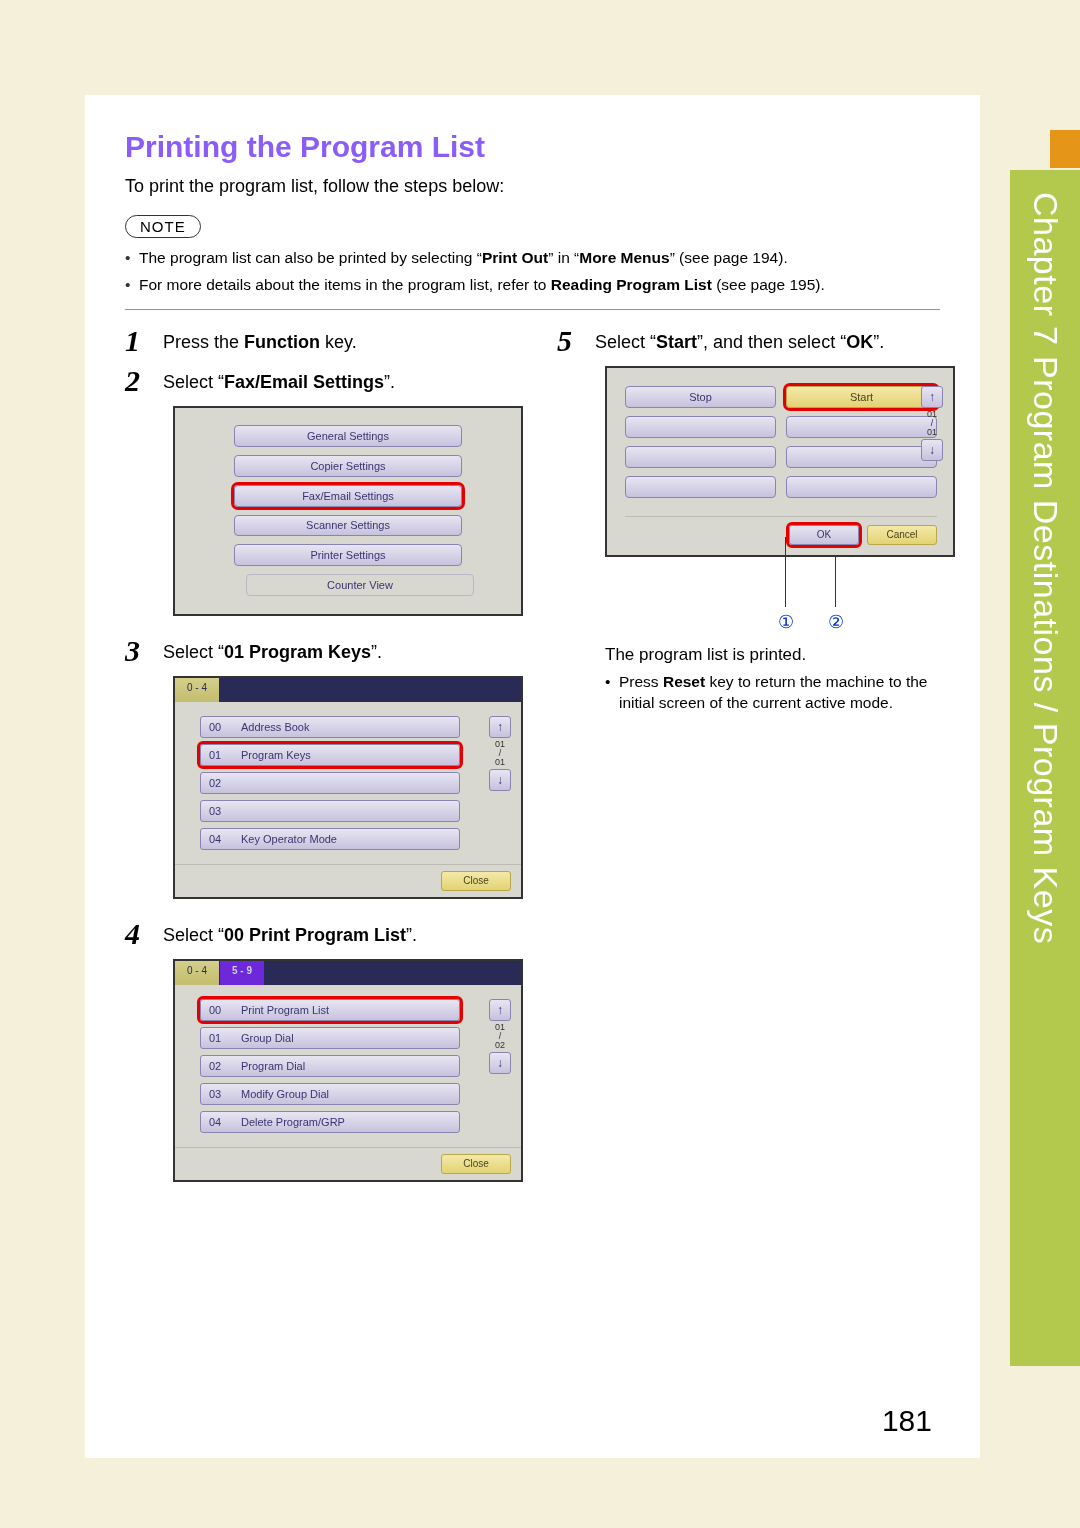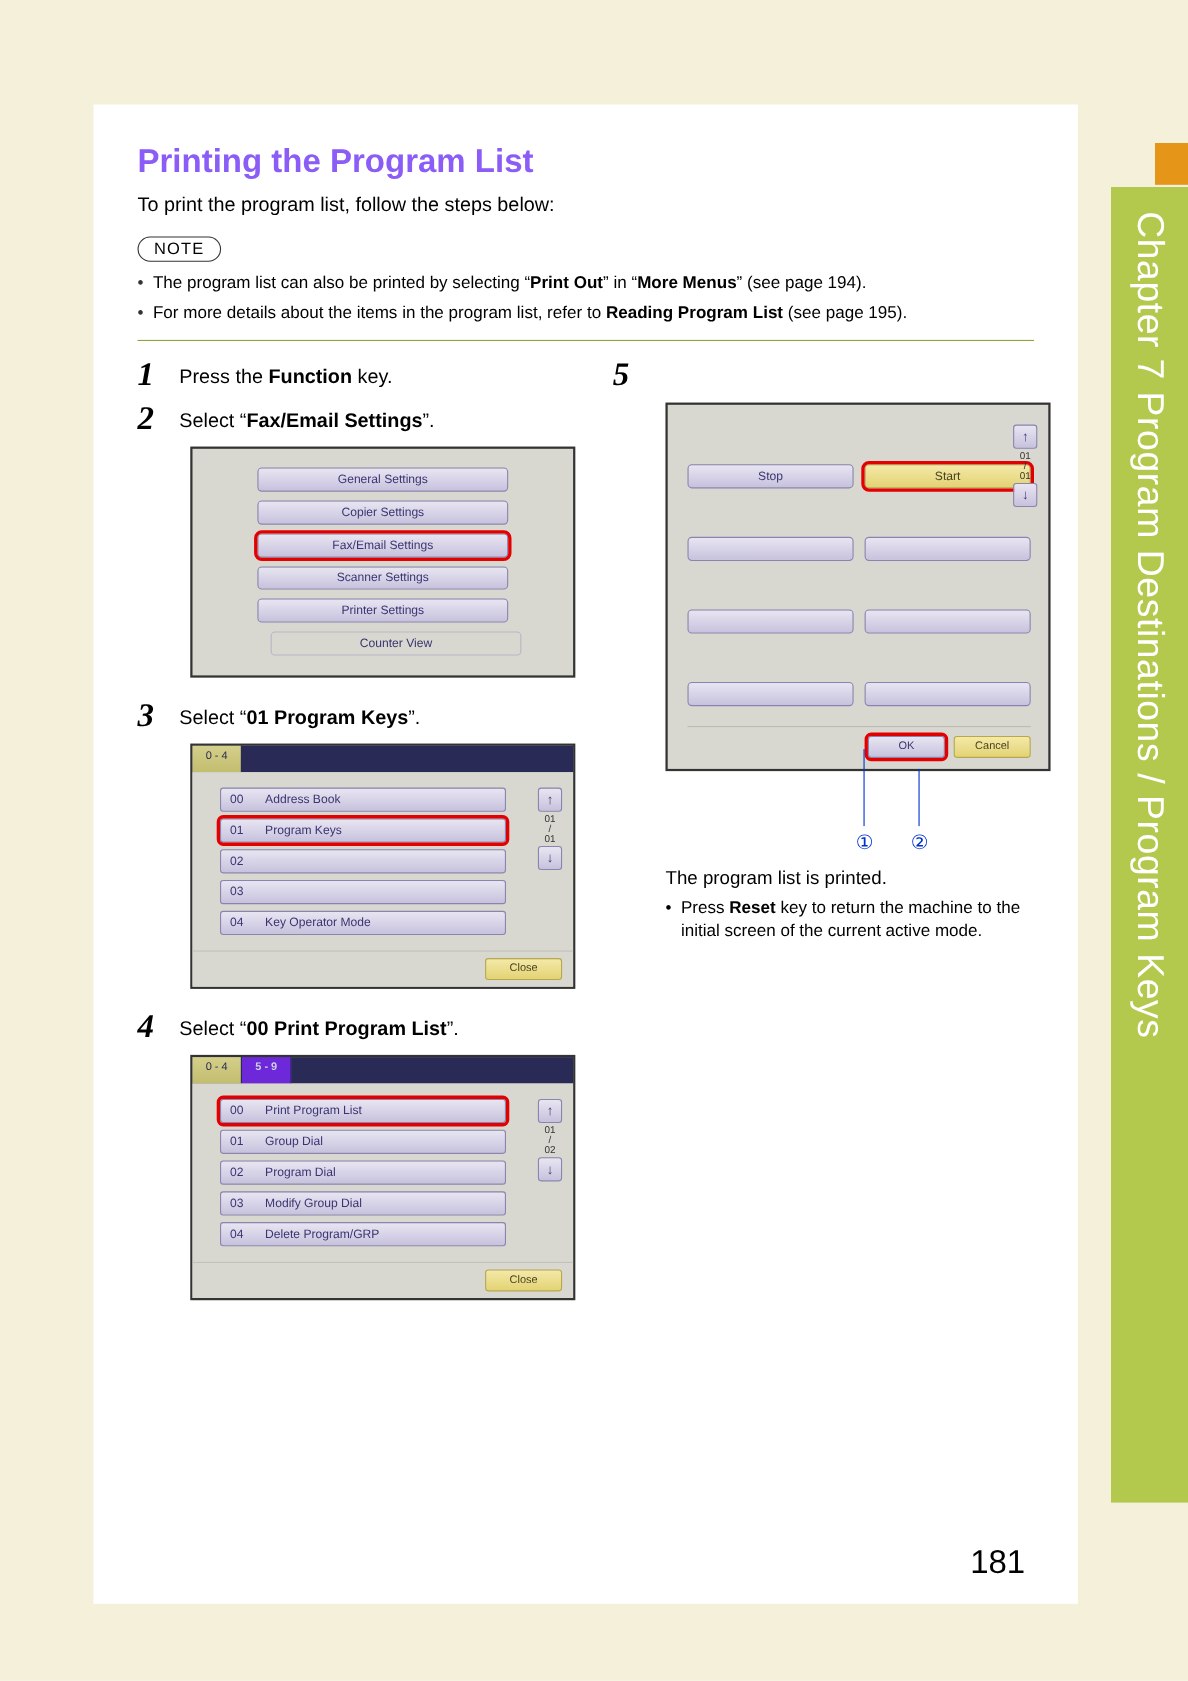--- a/index.html
+++ b/index.html
@@ -133,21 +133,21 @@
     border:1px solid #b8a84a; border-radius:3px; font-size:10px;
     display:flex; align-items:center; justify-content:center; color:#4a4320;
   }
 
   
   .s5 { padding: 18px 16px 10px 18px; position:relative; }
   .s5 .row { display:flex; gap:10px; margin-bottom:8px; }
   .s5 .bigbtn {
     flex:1; height:22px; background: linear-gradient(#e8e5f2,#c7c2dd);
     border: 1px solid #8a84b0; border-radius: 4px;
-    display:flex; align-items:center; justify-content:center; color:#3a3570;margin-top:36px;
+    display:flex; align-items:center; justify-content:center; color:#3a3570;
   }
   .s5 .bigbtn.start { background: linear-gradient(#f4e9a8,#e3d374); border-color:#b8a84a; color:#4a4320; }
   .s5 .bigbtn.hl { outline: 3px solid #e30000; }
   .s5 .scrollcol { right:10px; top:18px; }
   .s5 .footsplit { display:flex; justify-content:flex-end; gap:8px; margin-top:18px; border-top:1px solid #bdbcb3; padding-top:8px; }
   .s5 .okbtn, .s5 .cancelbtn {
     width:70px; height:20px; border-radius:3px; font-size:10px;
     display:flex; align-items:center; justify-content:center;
   }
   .s5 .okbtn { background:linear-gradient(#e8e5f2,#c7c2dd); border:1px solid #8a84b0; color:#3a3570; }
@@ -291,20 +291,21 @@
         </div>
         <div class="footerbar">
             <div class="closebtn">Close</div>
           </div>
       </div>
     </div>
 
     <div class="col">
       <div class="step">
         <div class="step-num">5</div>
+        <div class="step-text"><span>Select “</span><b>Start</b><span>”, and then select “</span><b>OK</b><span>”.</span></div>
       </div>
       <div class="screenshot tabless s5" style="margin-left:48px;">
         <div class="row">
           <div class="bigbtn">Stop</div>
           <div class="bigbtn start hl">Start</div>
         </div>
         <div class="row">
             <div class="bigbtn"></div>
             <div class="bigbtn"></div>
           </div>

